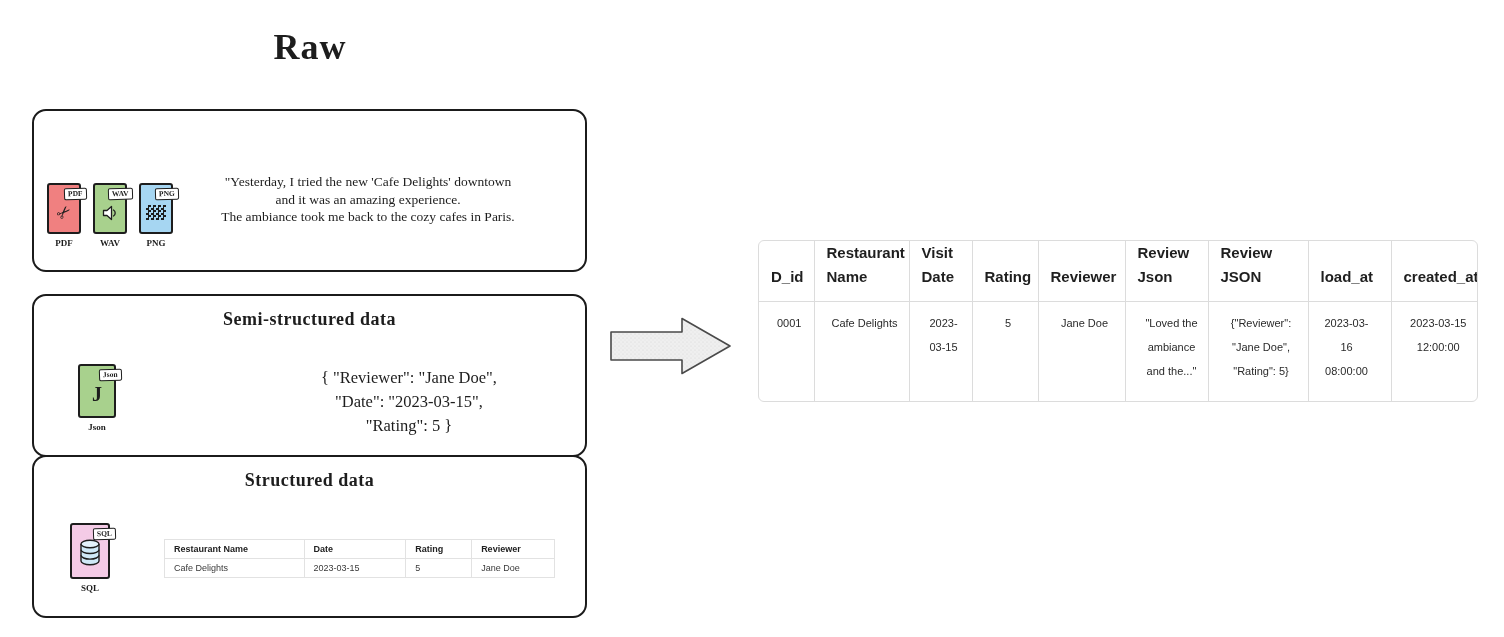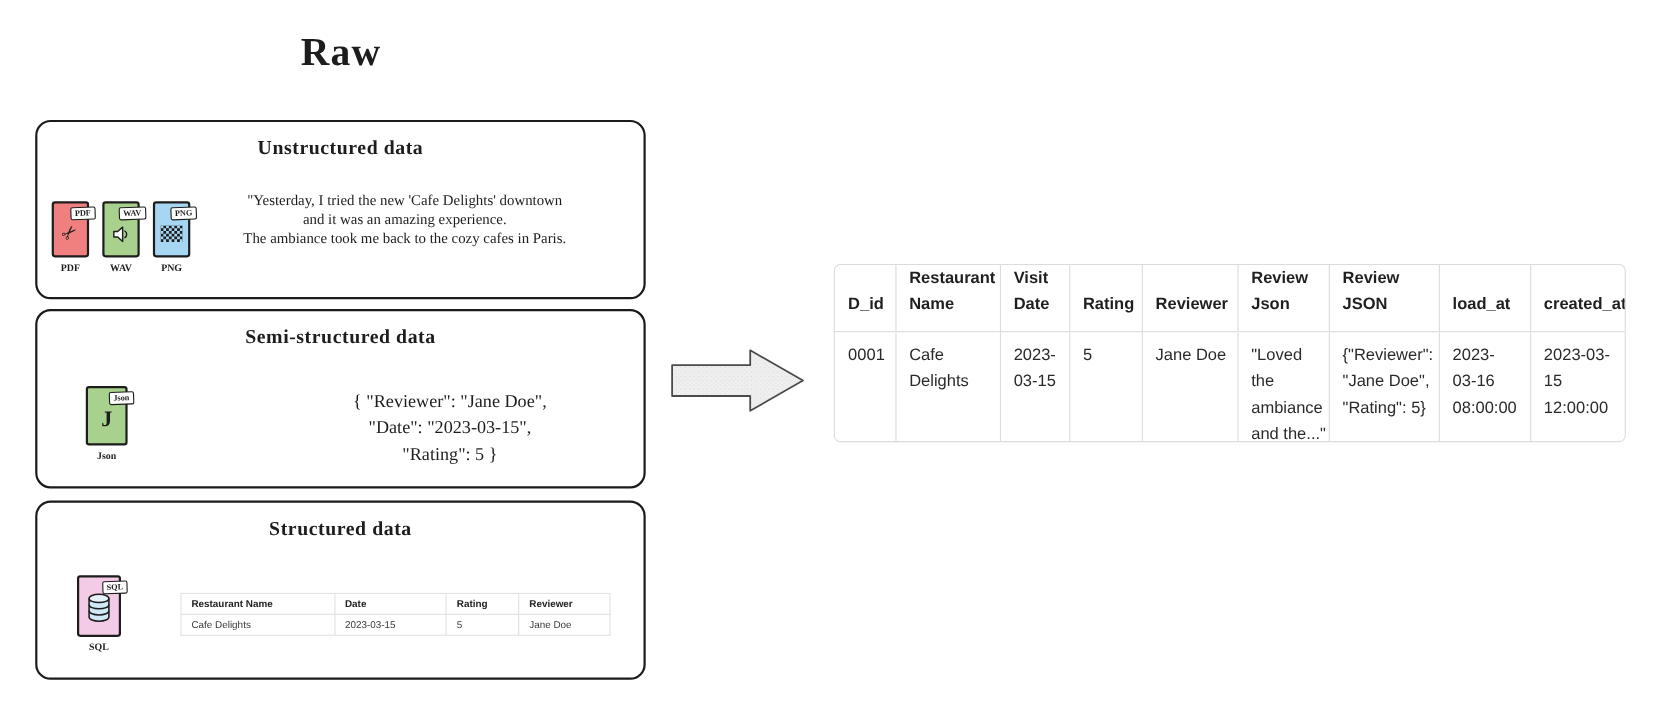--- a/index.html
+++ b/index.html
@@ -13,21 +13,21 @@
 
   
   .sec-title { position:absolute; text-align:center; font-size:36px; font-weight:700; letter-spacing:1px; }
   .sec-title.raw { left:170px; top:26px; width:280px; }
   .sec-title.processed { left:1010px; top:33px; width:300px; }
 
   
   .sbox { position:absolute; left:32px; width:555px; height:163px;
           border:2px solid #1b1b1b; border-radius:14px; background:#ffffff; }
   .box1 { top:109px; }
-  .box2 { top:281px; }
+  .box2 { top:294px; }
   .box3 { top:455px; }
   .boxtitle { position:absolute; top:13px; left:0; width:100%; text-align:center;
               font-size:18px; font-weight:600; letter-spacing:.5px; }
 
   
   .icons-row { position:absolute; left:13px; top:72px; display:flex; gap:12px; }
   .ficon { text-align:center; }
   .fbody { position:relative; width:34px; height:51px; border:2px solid #1d1d1d; border-radius:3px;
            display:flex; align-items:center; justify-content:center; }
   .fbody.pdf  { background:#f08080; }
@@ -68,36 +68,35 @@
   
   .arrow { position:absolute; left:610px; top:317px; }
 
   
   .ptable-wrap { position:absolute; left:758px; top:240px; width:720px; height:162px;
                  border:1px solid #dcdcdc; border-radius:6px; background:#ffffff; overflow:hidden; }
   .ptable { width:720px; border-collapse:collapse; table-layout:fixed; }
   .ptable th, .ptable td { text-align:left; }
   .ptable th { height:57px; vertical-align:bottom; font-size:15px; font-weight:700; color:#1f1f1f;
                padding:0 6px 12px 12px; line-height:24px; }
-  .ptable td { height:105px; vertical-align:top; font-size:15px; color:#2a2a2a;
-               padding:9px 6px 0 12px; line-height:24px; }
+  .ptable td { height:105px; vertical-align:top; font-size:11px; color:#2a2a2a;
+               padding:9px 6px 0 12px; line-height:24px;text-align:center; }
   .ptable th + th, .ptable td + td { border-left:1px solid #dcdcdc; }
   .ptable tbody td { border-top:1px solid #dcdcdc; }
   .ptable td:nth-child(6) { padding-right:2px; }
   .ptable td:nth-child(8) { padding-right:18px; }
 </style>
 </head>
 <body>
 
 <div class="canvas">
 
   <div class="hand sec-title raw">Raw</div>
 
   <div class="sbox box1">
-    <div class="hand boxtitle">Unstructured data</div>
     <div class="icons-row">
       <div class="ficon">
         <div class="fbody pdf">
           <span class="ftag hand">PDF</span>
           <span class="fglyph scissors">✂</span>
         </div>
         <div class="flabel hand">PDF</div>
       </div>
       <div class="ficon">
         <div class="fbody wav">

